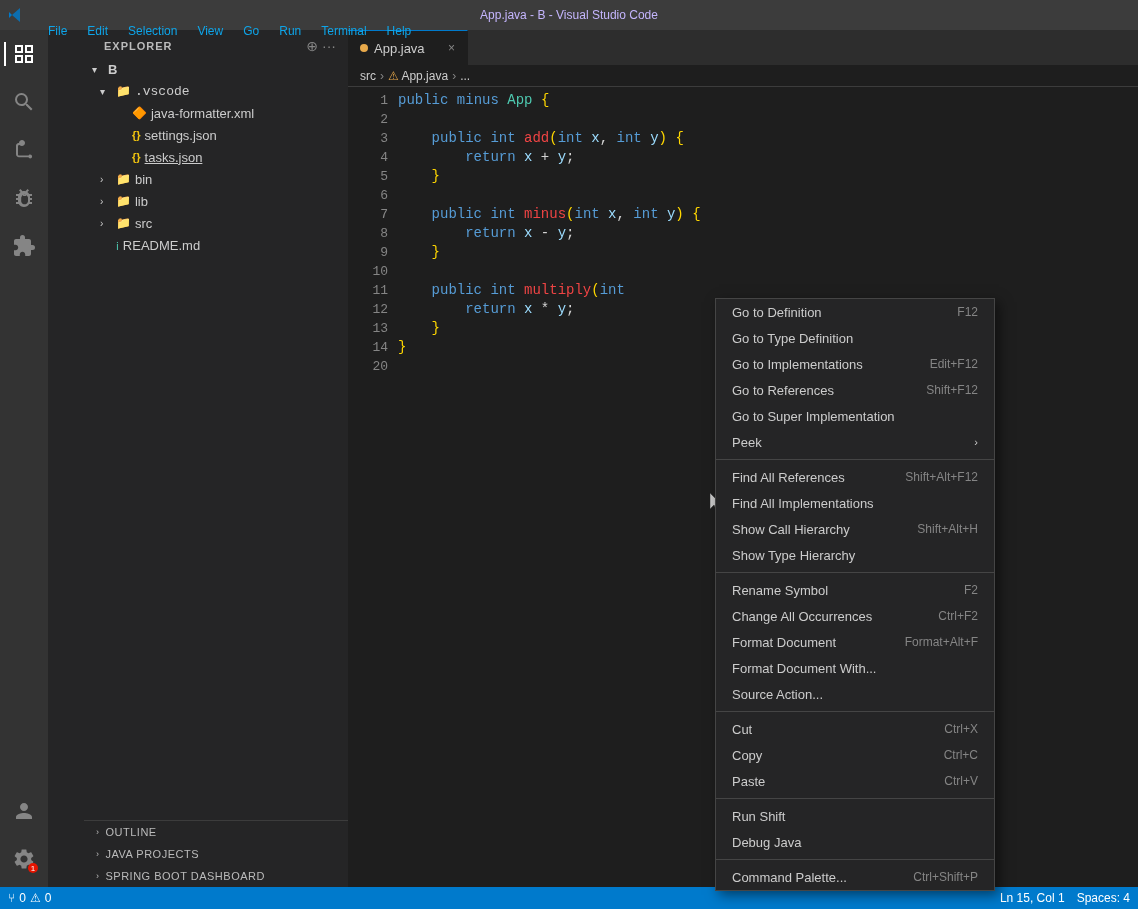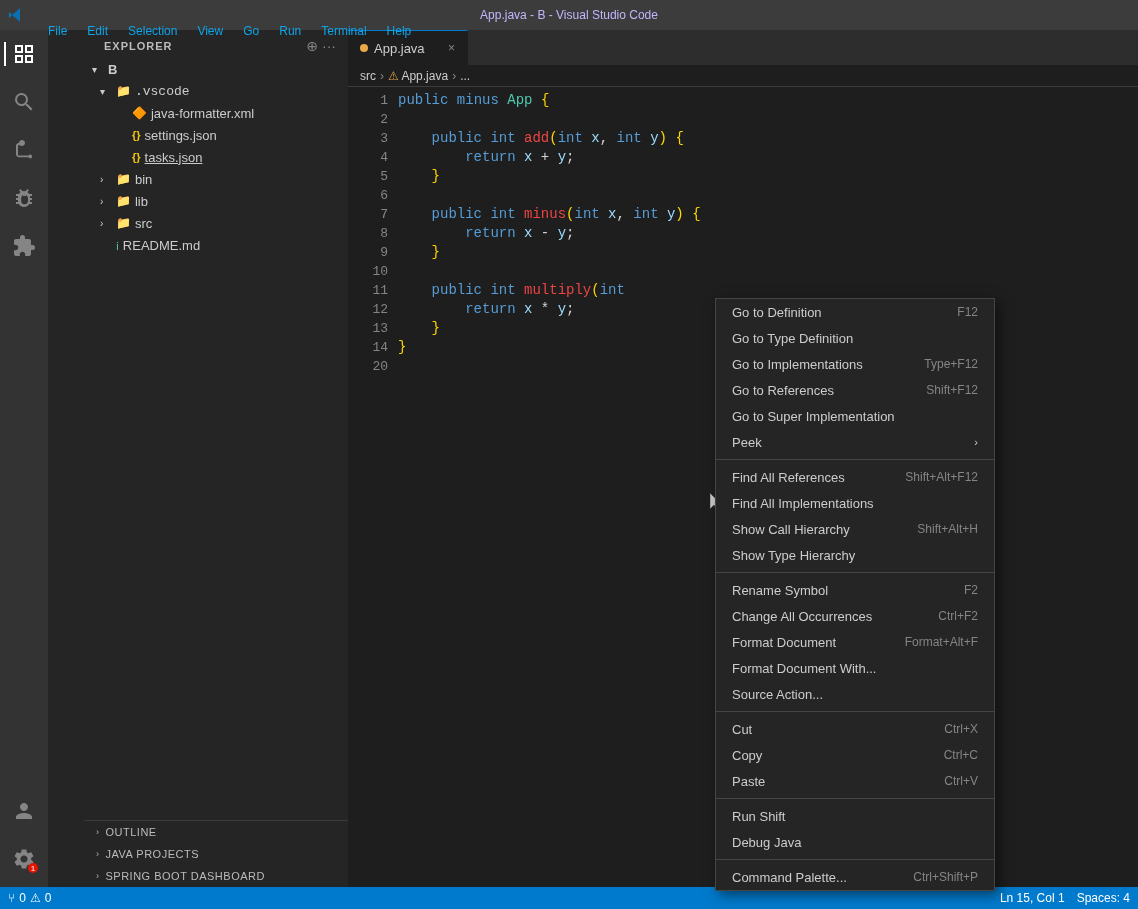--- a/index.html
+++ b/index.html
@@ -594,21 +594,21 @@
 <div id="context-menu">
   <div class="ctx-item">
     <span class="ctx-item-label">Go to Definition</span>
     <span class="ctx-item-shortcut">F12</span>
   </div>
   <div class="ctx-item">
     <span class="ctx-item-label">Go to Type Definition</span>
   </div>
   <div class="ctx-item">
     <span class="ctx-item-label">Go to Implementations</span>
-    <span class="ctx-item-shortcut">Type+F12</span>
+    <span class="ctx-item-shortcut">Edit+F12</span>
   </div>
   <div class="ctx-item">
     <span class="ctx-item-label">Go to References</span>
     <span class="ctx-item-shortcut">Shift+F12</span>
   </div>
   <div class="ctx-item">
     <span class="ctx-item-label">Go to Super Implementation</span>
   </div>
   <div class="ctx-item">
     <span class="ctx-item-label">Peek</span>

